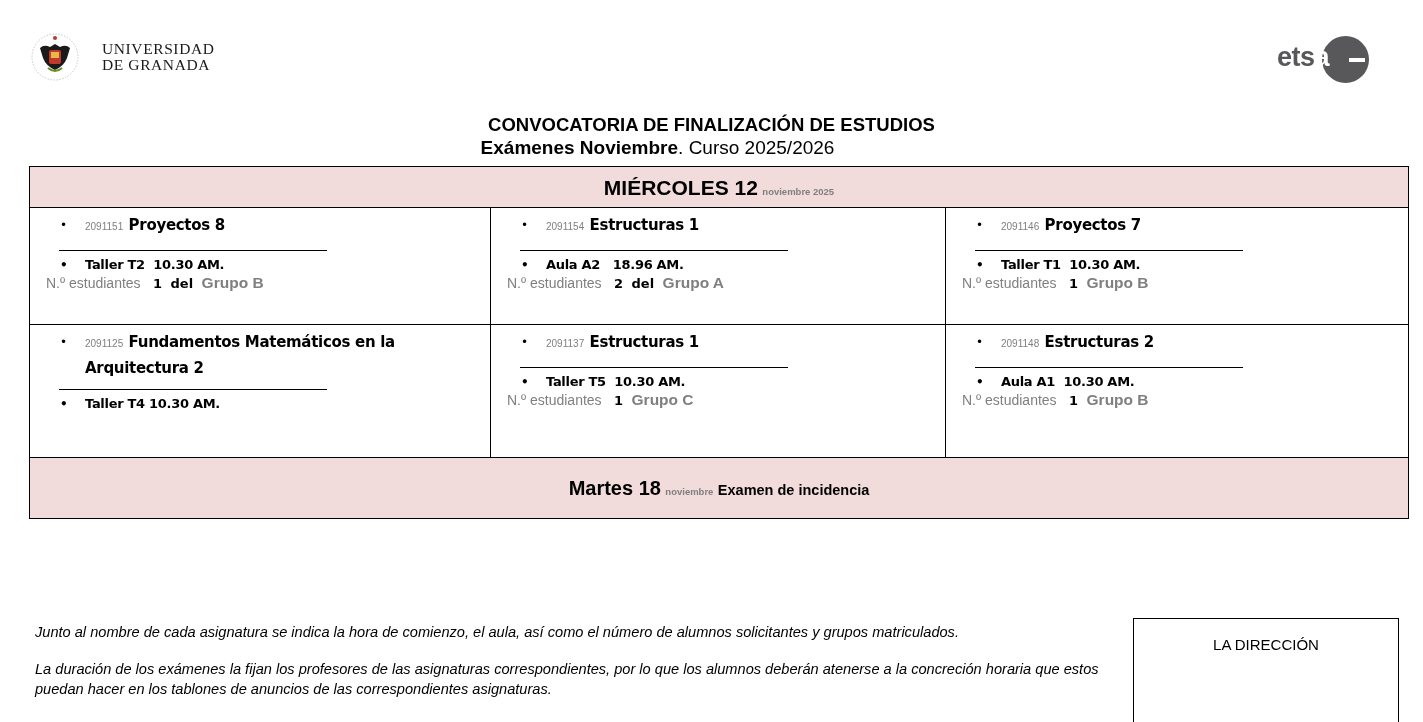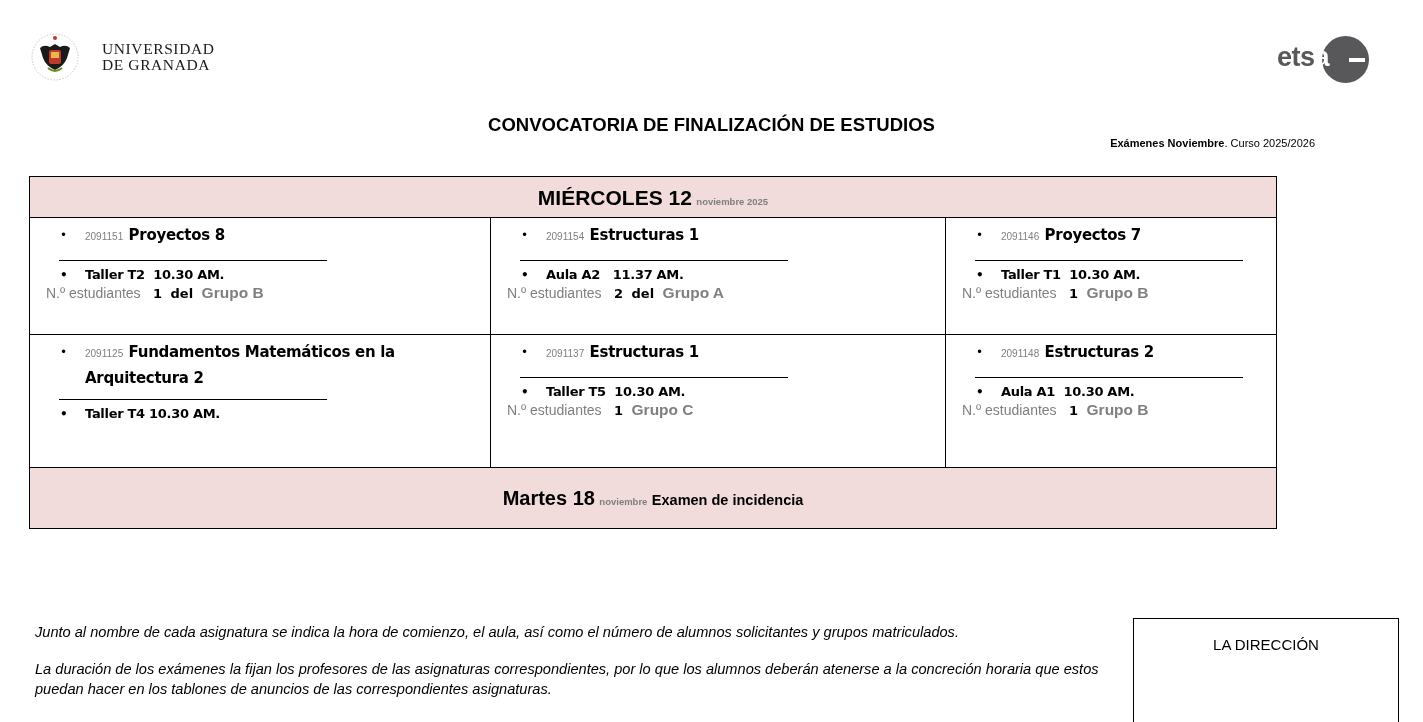--- a/index.html
+++ b/index.html
@@ -10,24 +10,24 @@
     .ugr-seal { width: 50px; height: 50px; }
     .ugr-name { margin-left: 13px; font-family: "Liberation Serif", serif; font-size: 15.5px; line-height: 16px; letter-spacing: 0.6px; color: #1a1a1a; }
 
     .etsa-logo { position: absolute; left: 1276px; top: 36px; width: 95px; height: 48px; }
     .etsa-circle { position: absolute; left: 46px; top: 0; width: 47px; height: 47px; border-radius: 50%; background: #58585a; }
     .etsa-text { position: absolute; left: 1px; top: 6px; font-family: "Liberation Sans", sans-serif; font-weight: bold; font-size: 27px; letter-spacing: -0.5px; color: #58585a; }
     .etsa-text .a { color: #ffffff; }
     .etsa-dash { position: absolute; left: 73px; top: 22px; width: 16px; height: 4px; background: #ffffff; }
 
     .doc-title { position: absolute; left: 0; width: 1423px; top: 114px; text-align: center; font-weight: bold; font-size: 18.5px; }
-    .doc-subtitle { position: absolute; left: 0; width: 1315px; top: 137px; text-align: right; font-size: 11px; }
+    .doc-subtitle { position: absolute; left: 0; width: 1315px; top: 137px; text-align: center; font-size: 19px; }
     .doc-subtitle b { font-weight: bold; }
 
-    .schedule { position: absolute; left: 29px; top: 176px; width: 1248px; border: 1.5px solid #000; }
+    .schedule { position: absolute; left: 29px; top: 166px; width: 1380px; border: 1.5px solid #000; }
     .day-header { background: #f2dbdb; height: 41px; border-bottom: 1.5px solid #000; text-align: center; padding-top: 9px; }
     .day-big { font-weight: bold; font-size: 21px; }
     .day-small { font-weight: bold; font-size: 9.5px; color: #7f7f7f; }
 
     .row { display: flex; border-bottom: 1.5px solid #000; }
     .row.r1 { height: 117px; }
     .row.r2 { height: 133px; }
     .cell { position: relative; height: 100%; }
     .cell.c1 { width: 461px; border-right: 1.5px solid #000; }
     .cell.c2 { width: 455px; border-right: 1.5px solid #000; }
@@ -115,21 +115,21 @@
     </div>
 
     <div class="cell c2">
       <div class="subj">
         <span class="bullet" style="top:5px">•</span>
         <div class="subj-line"><span class="code">2091154</span> <span class="subj-name">Estructuras 1</span></div>
       </div>
       <div class="rule" style="top:42px"></div>
       <div class="room" style="top:49px">
         <span class="bullet">•</span>
-        <span class="txt">Aula A2   11.37 AM.</span>
+        <span class="txt">Aula A2   18.96 AM.</span>
       </div>
       <div class="students" style="top:66px">
         <span class="st-label">N.º estudiantes</span>
         <span class="st-num">2</span>
         <span class="st-del">del</span>
         <span class="st-grp">Grupo A</span>
       </div>
     </div>
 
     <div class="cell c3">

